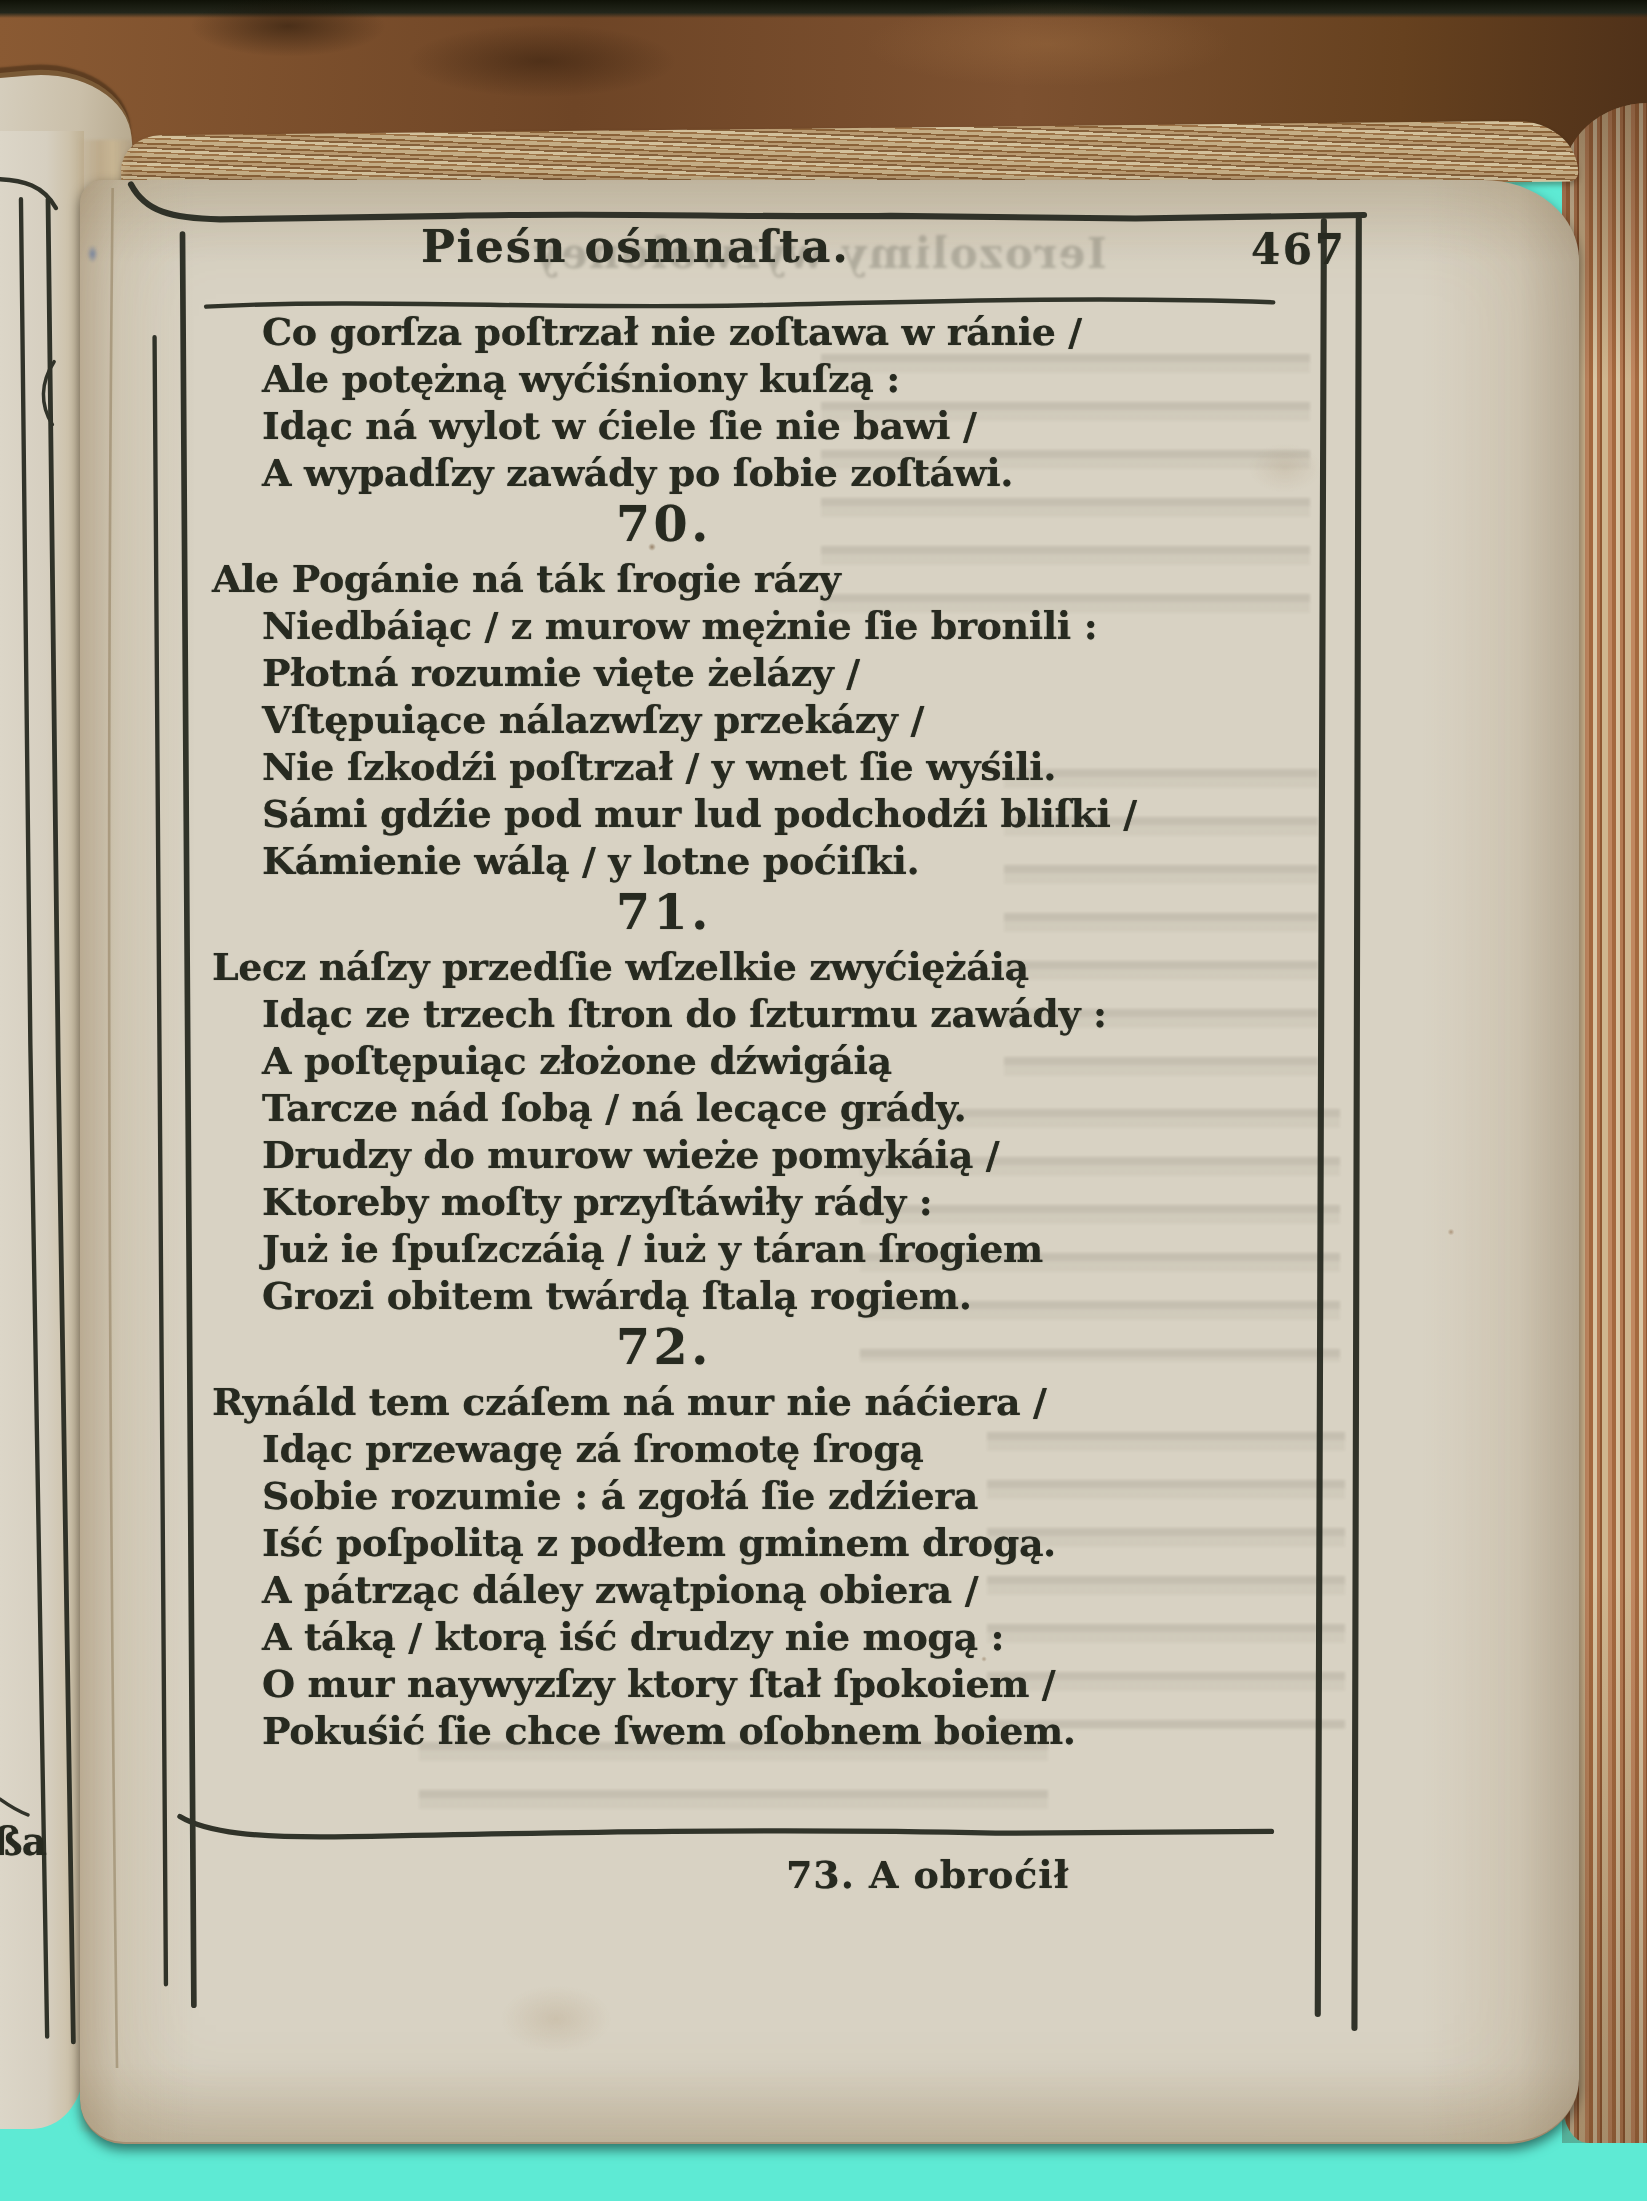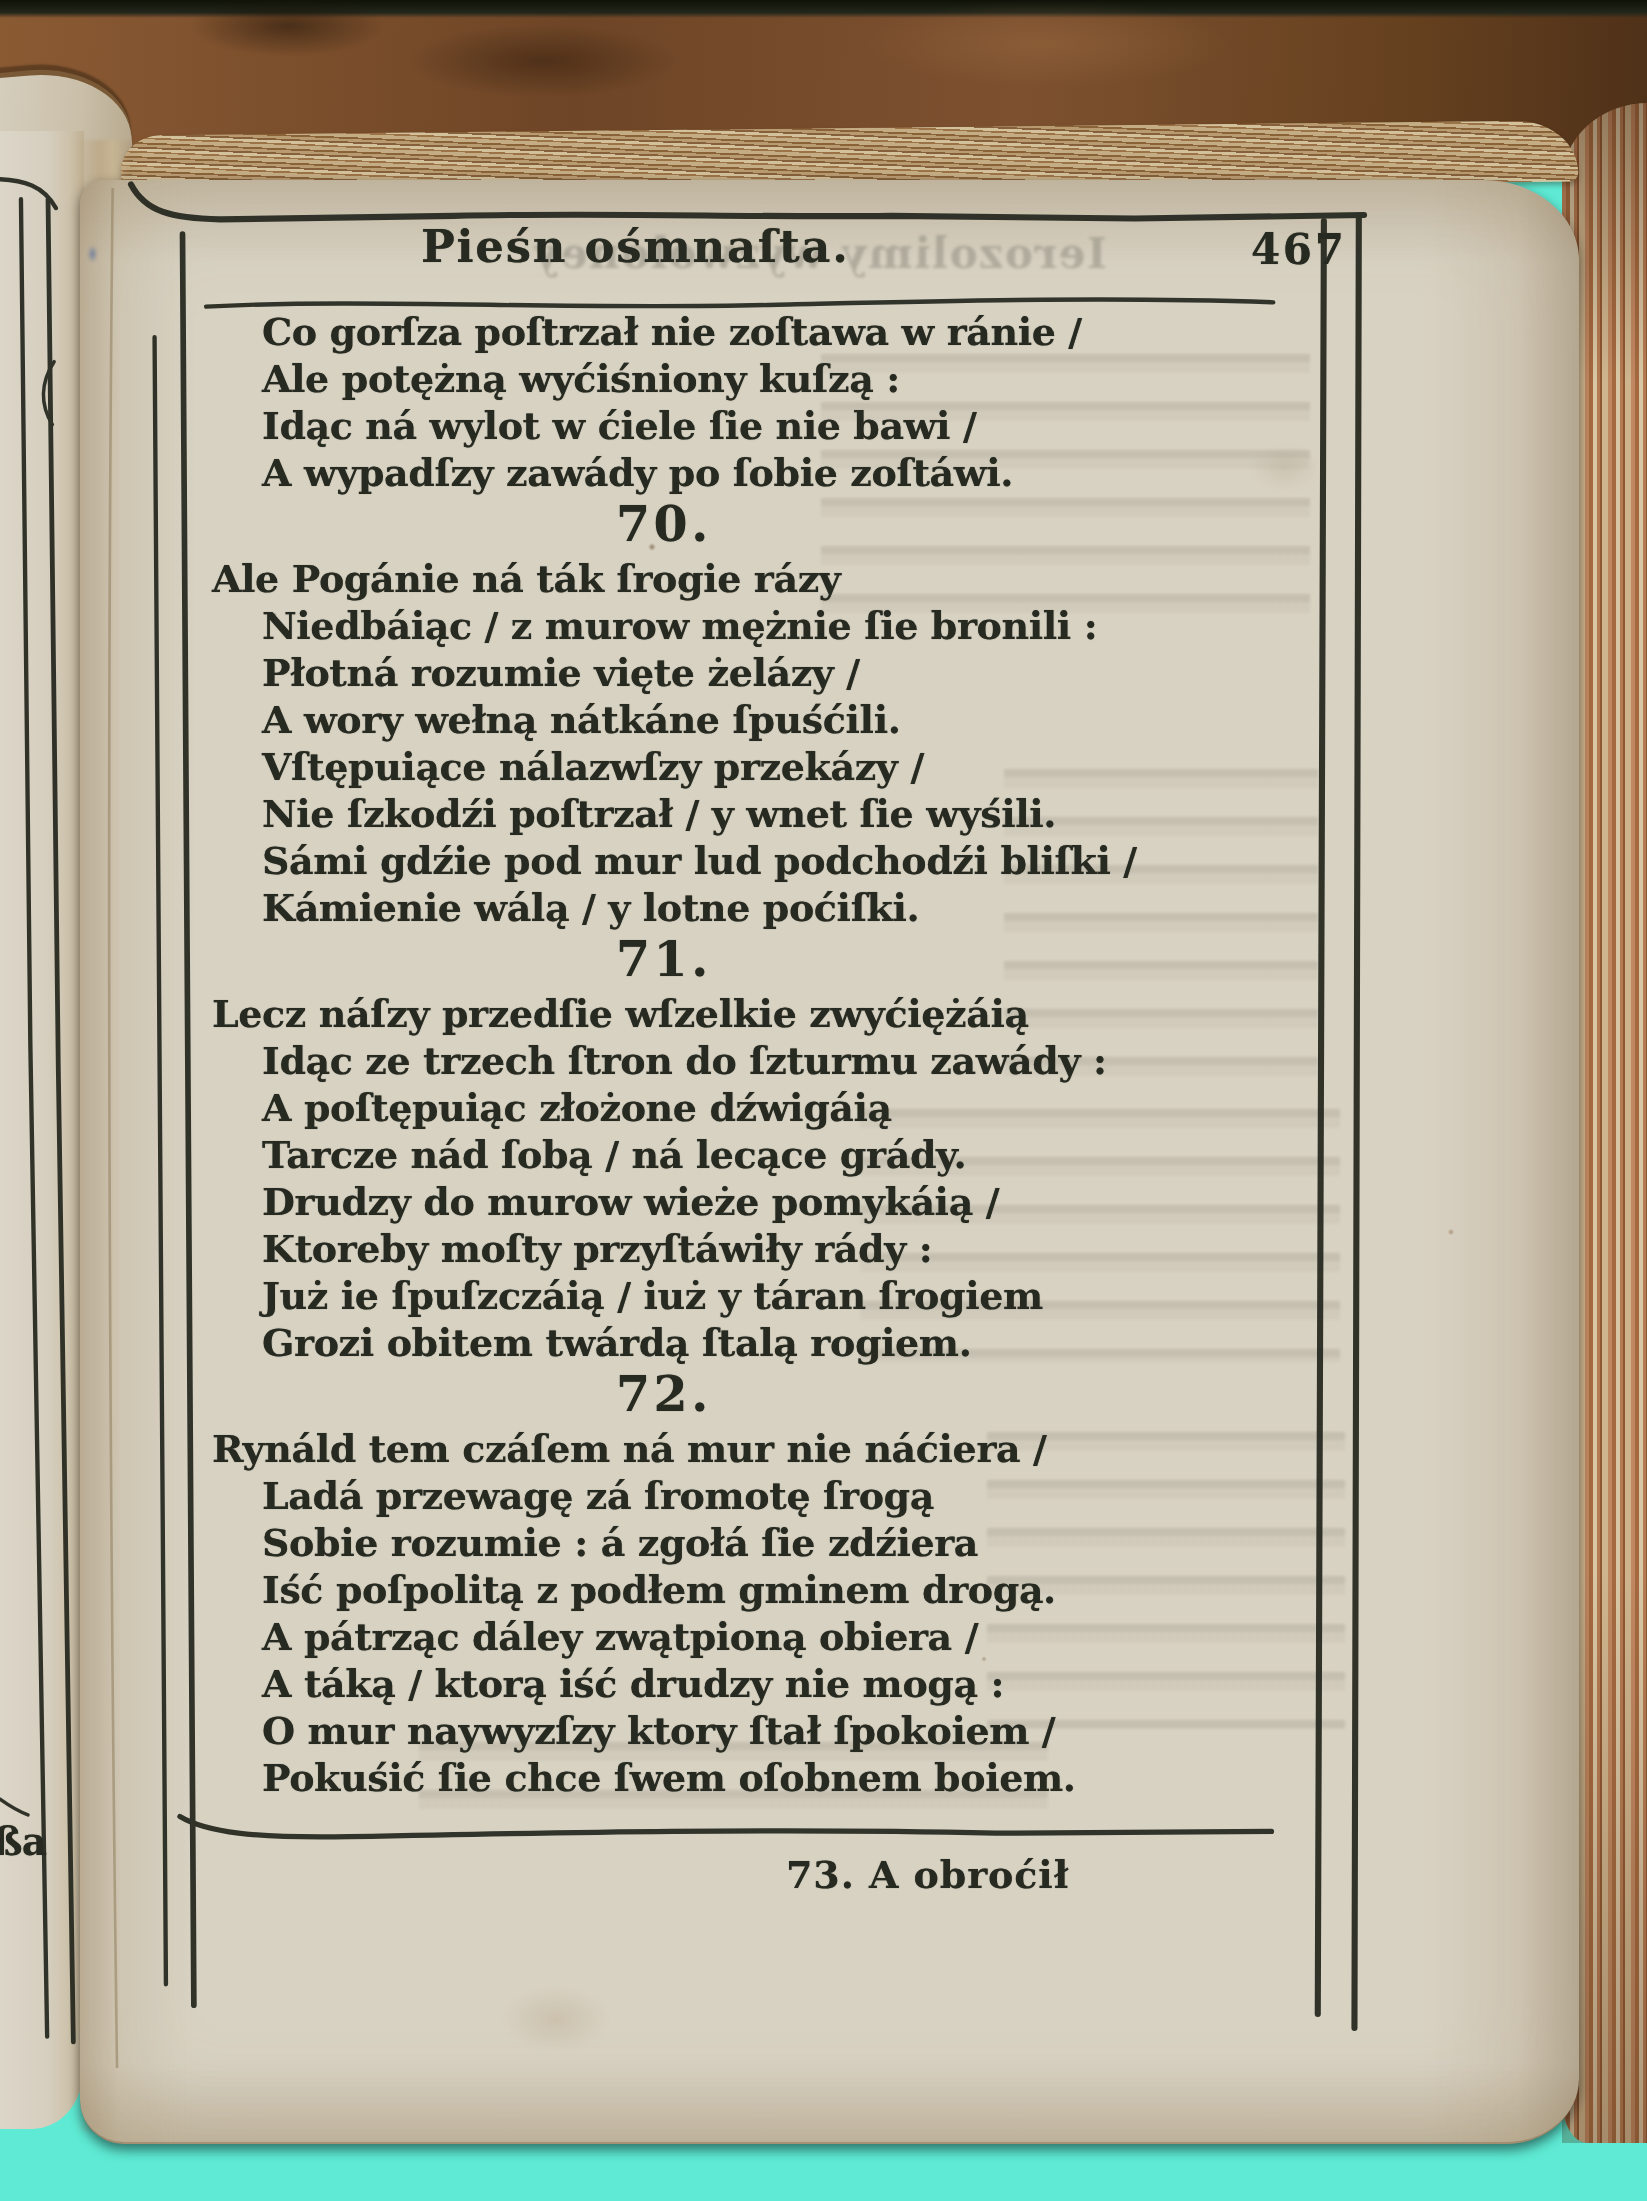--- a/index.html
+++ b/index.html
@@ -173,39 +173,38 @@
   <div class="verses print">
     <div class="vline ind">Co gorſza poſtrzał nie zoſtawa w ránie /</div>
     <div class="vline ind">Ale potężną wyćiśniony kuſzą :</div>
     <div class="vline ind">Idąc ná wylot w ćiele ſie nie bawi /</div>
     <div class="vline ind">A wypadſzy zawády po ſobie zoſtáwi.</div>
 
     <div class="snum">70.</div>
     <div class="vline">Ale Pogánie ná ták ſrogie rázy</div>
     <div class="vline ind">Niedbáiąc / z murow mężnie ſie bronili :</div>
     <div class="vline ind">Płotná rozumie vięte żelázy /</div>
-    <div class="vline ind">A wory wełną nátkáne ſpuśćili.</div>
     <div class="vline ind">Vſtępuiące nálazwſzy przekázy /</div>
     <div class="vline ind">Nie ſzkodźi poſtrzał / y wnet ſie wyśili.</div>
     <div class="vline ind">Sámi gdźie pod mur lud podchodźi bliſki /</div>
     <div class="vline ind">Kámienie wálą / y lotne poćiſki.</div>
 
     <div class="snum">71.</div>
     <div class="vline">Lecz náſzy przedſie wſzelkie zwyćiężáią</div>
     <div class="vline ind">Idąc ze trzech ſtron do ſzturmu zawády :</div>
     <div class="vline ind">A poſtępuiąc złożone dźwigáią</div>
     <div class="vline ind">Tarcze nád ſobą / ná lecące grády.</div>
     <div class="vline ind">Drudzy do murow wieże pomykáią /</div>
     <div class="vline ind">Ktoreby moſty przyſtáwiły rády :</div>
     <div class="vline ind">Już ie ſpuſzczáią / iuż y táran ſrogiem</div>
     <div class="vline ind">Grozi obitem twárdą ſtalą rogiem.</div>
 
     <div class="snum">72.</div>
     <div class="vline">Rynáld tem czáſem ná mur nie náćiera /</div>
-    <div class="vline ind">Ladá przewagę zá ſromotę ſrogą</div>
+    <div class="vline ind">Idąc przewagę zá ſromotę ſrogą</div>
     <div class="vline ind">Sobie rozumie : á zgołá ſie zdźiera</div>
     <div class="vline ind">Iść poſpolitą z podłem gminem drogą.</div>
     <div class="vline ind">A pátrząc dáley zwątpioną obiera /</div>
     <div class="vline ind">A táką / ktorą iść drudzy nie mogą :</div>
     <div class="vline ind">O mur naywyzſzy ktory ſtał ſpokoiem /</div>
     <div class="vline ind">Pokuśić ſie chce ſwem oſobnem boiem.</div>
   </div>
 
   <div class="catchword print">73. A obroćił</div>
 

